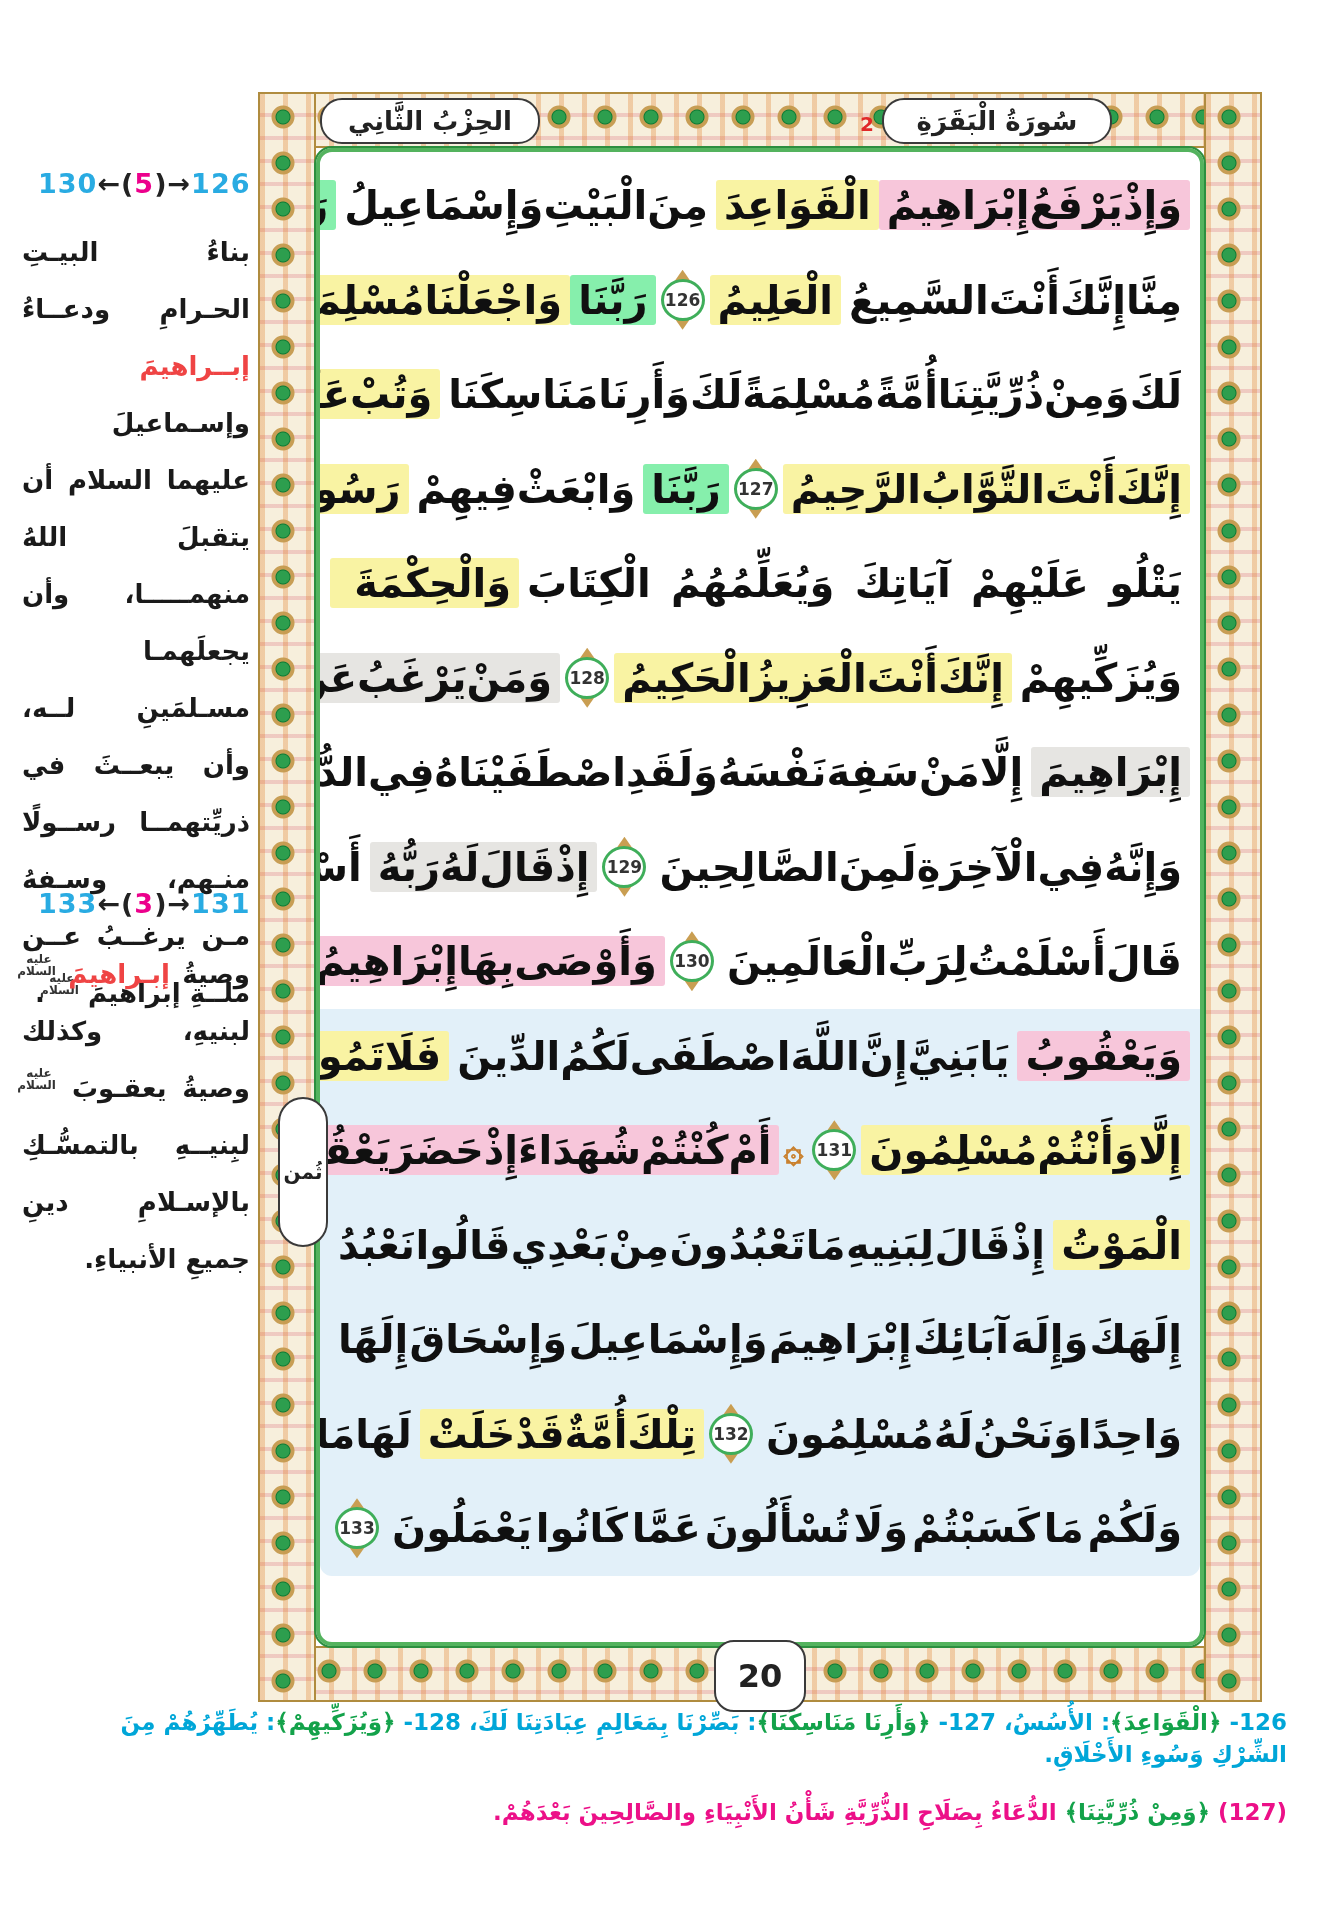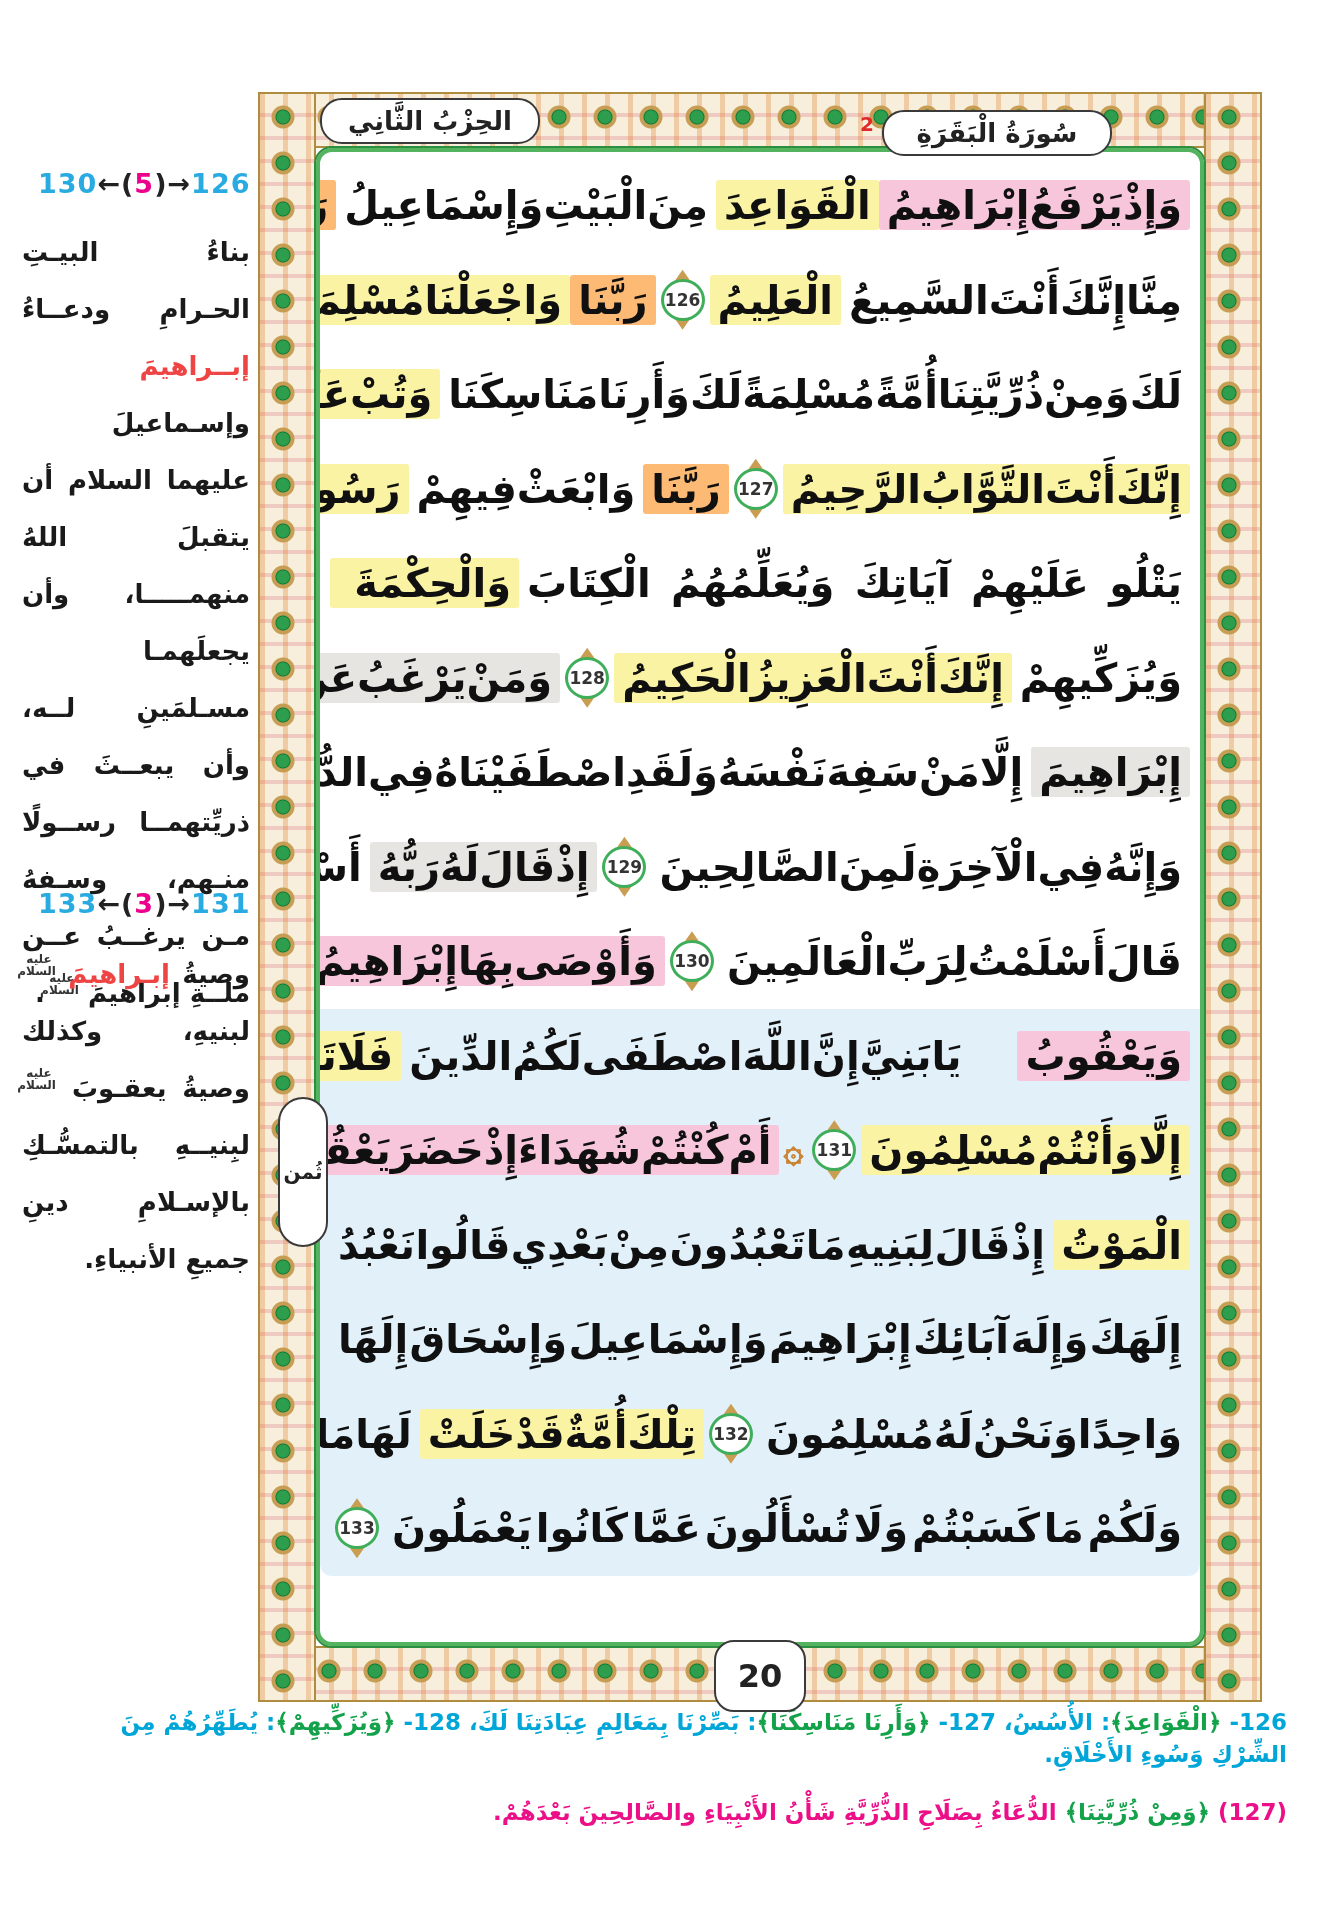--- a/index.html
+++ b/index.html
@@ -25,36 +25,36 @@
   .fringe-bottom { position:absolute; left:0; bottom:-26px; width:100%; height:26px;
     background:conic-gradient(from -45deg at 50% 0%, #a97d2e 0 90deg, transparent 0) 0 0/28px 26px repeat-x; }
   .inner-frame { position:absolute; left:58px; top:56px; right:58px; bottom:56px;
     border:4px solid #54b35e; outline:2px solid #2c8f3f; border-radius:16px;
     background:#ffffff; padding:6px 10px 0 10px; overflow:hidden; }
 
   .cartouche { position:absolute; background:#fff; border:2.5px solid #3a3a3a;
     border-radius:22px; color:#222; font-weight:bold; text-align:center;
     display:flex; align-items:center; justify-content:center; z-index:5; }
   .cart-hizb  { left:62px;  top:6px; width:220px; height:46px; font-size:26px; }
-  .cart-surah { right:150px; top:6px; width:230px; height:46px; font-size:26px;margin-top:12px; }
+  .cart-surah { right:150px; top:6px; width:230px; height:46px; font-size:26px; }
   .surah-num { position:absolute; right:388px; top:20px; color:#e02929; font-size:20px; font-weight:bold; z-index:6; }
   .cart-thumn { left:20px; top:1005px; width:50px; height:150px; border-radius:26px; font-size:20px; }
   .cart-page  { left:50%; bottom:-10px; transform:translateX(-50%); width:92px; height:72px;
                 border-radius:20px; font-size:32px; }
 
   
   .qtext { direction:rtl; }
   .qline { display:flex; align-items:center; height:94.5px; width:100%; }
   .qseg  { display:flex; justify-content:space-between; align-items:center;
            padding:5px 8px; border-radius:3px; white-space:nowrap;
            font-size:40px; font-weight:bold; color:#101010; line-height:1; }
   .qword { display:inline-block; }
   .c-pk { background:#f7c6da; }
   .c-yl { background:#f9f3a3; }
-  .c-bl { background:#fdba74; }
+  .c-bl { background:#86efac; }
   .c-gy { background:#e6e5e2; }
   .blue-sec { background:#e2f0f9; margin:0 -10px; padding:0 10px; border-radius:0 0 12px 12px; }
 
   .med { position:relative; width:46px; height:60px; flex:0 0 auto; margin:0 4px; }
   .med .dmd { position:absolute; left:2px; right:2px; top:0; bottom:0; background:#c99e52;
               clip-path:polygon(50% 0,100% 50%,50% 100%,0 50%); }
   .med .core { position:absolute; left:1px; top:9px; width:44px; height:42px; background:#fff;
                border:3px solid #3fae5a; border-radius:50%; display:flex; align-items:center;
                justify-content:center; font-size:17px; font-weight:bold; color:#333; }
   .star { color:#c9812e; font-size:34px; flex:0 0 auto; margin:0 4px; font-weight:bold; }
@@ -266,21 +266,21 @@
             <span class="core">130</span>
           </span>
           <span class="qseg c-pk" style="flex-grow: 4;">
             <span class="qword">وَأَوْصَى</span>
             <span class="qword">بِهَا</span>
             <span class="qword">إِبْرَاهِيمُ</span>
           </span>
         </div>
         <div class="blue-sec">
           <div class="qline">
-            <span class="qseg c-pk" style="flex-grow: 1; margin-left: 48px;">
+            <span class="qseg c-pk" style="flex-grow: 1;">
               <span class="qword">وَيَعْقُوبُ</span>
             </span>
             <span class="qseg" style="flex-grow: 7;">
               <span class="qword">يَا</span>
               <span class="qword">بَنِيَّ</span>
               <span class="qword">إِنَّ</span>
               <span class="qword">اللَّهَ</span>
               <span class="qword">اصْطَفَى</span>
               <span class="qword">لَكُمُ</span>
               <span class="qword">الدِّينَ</span>

